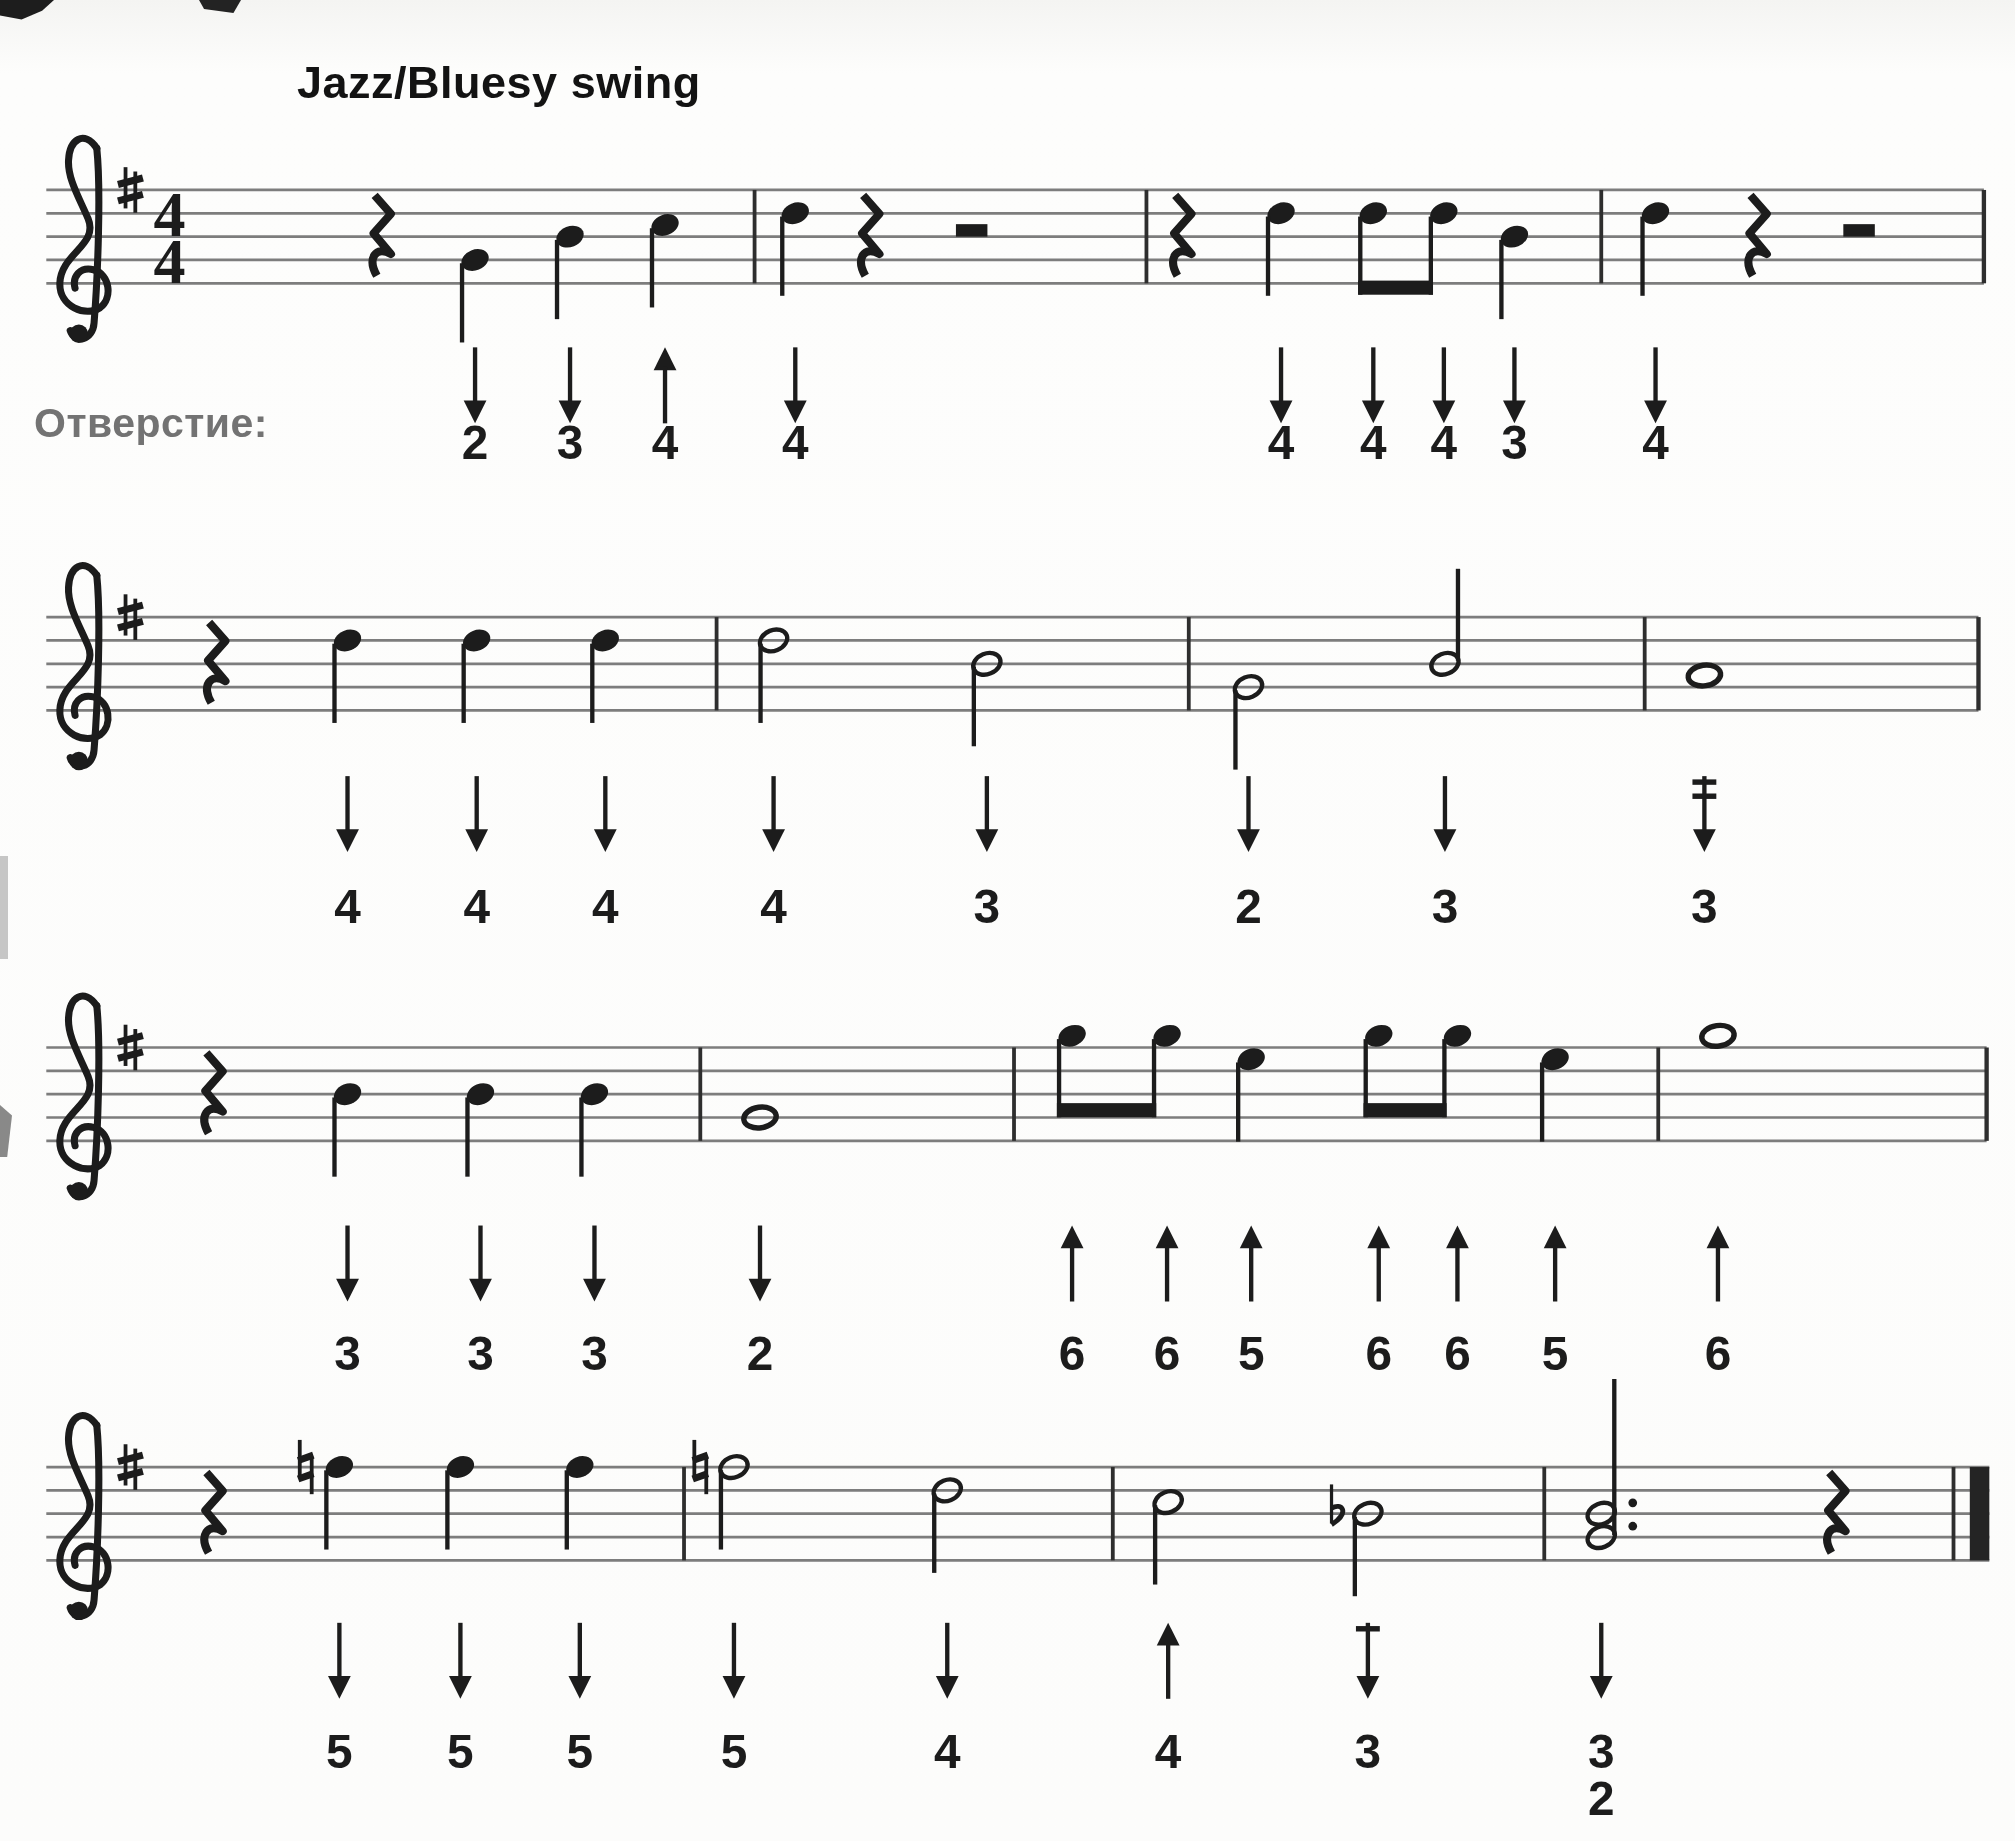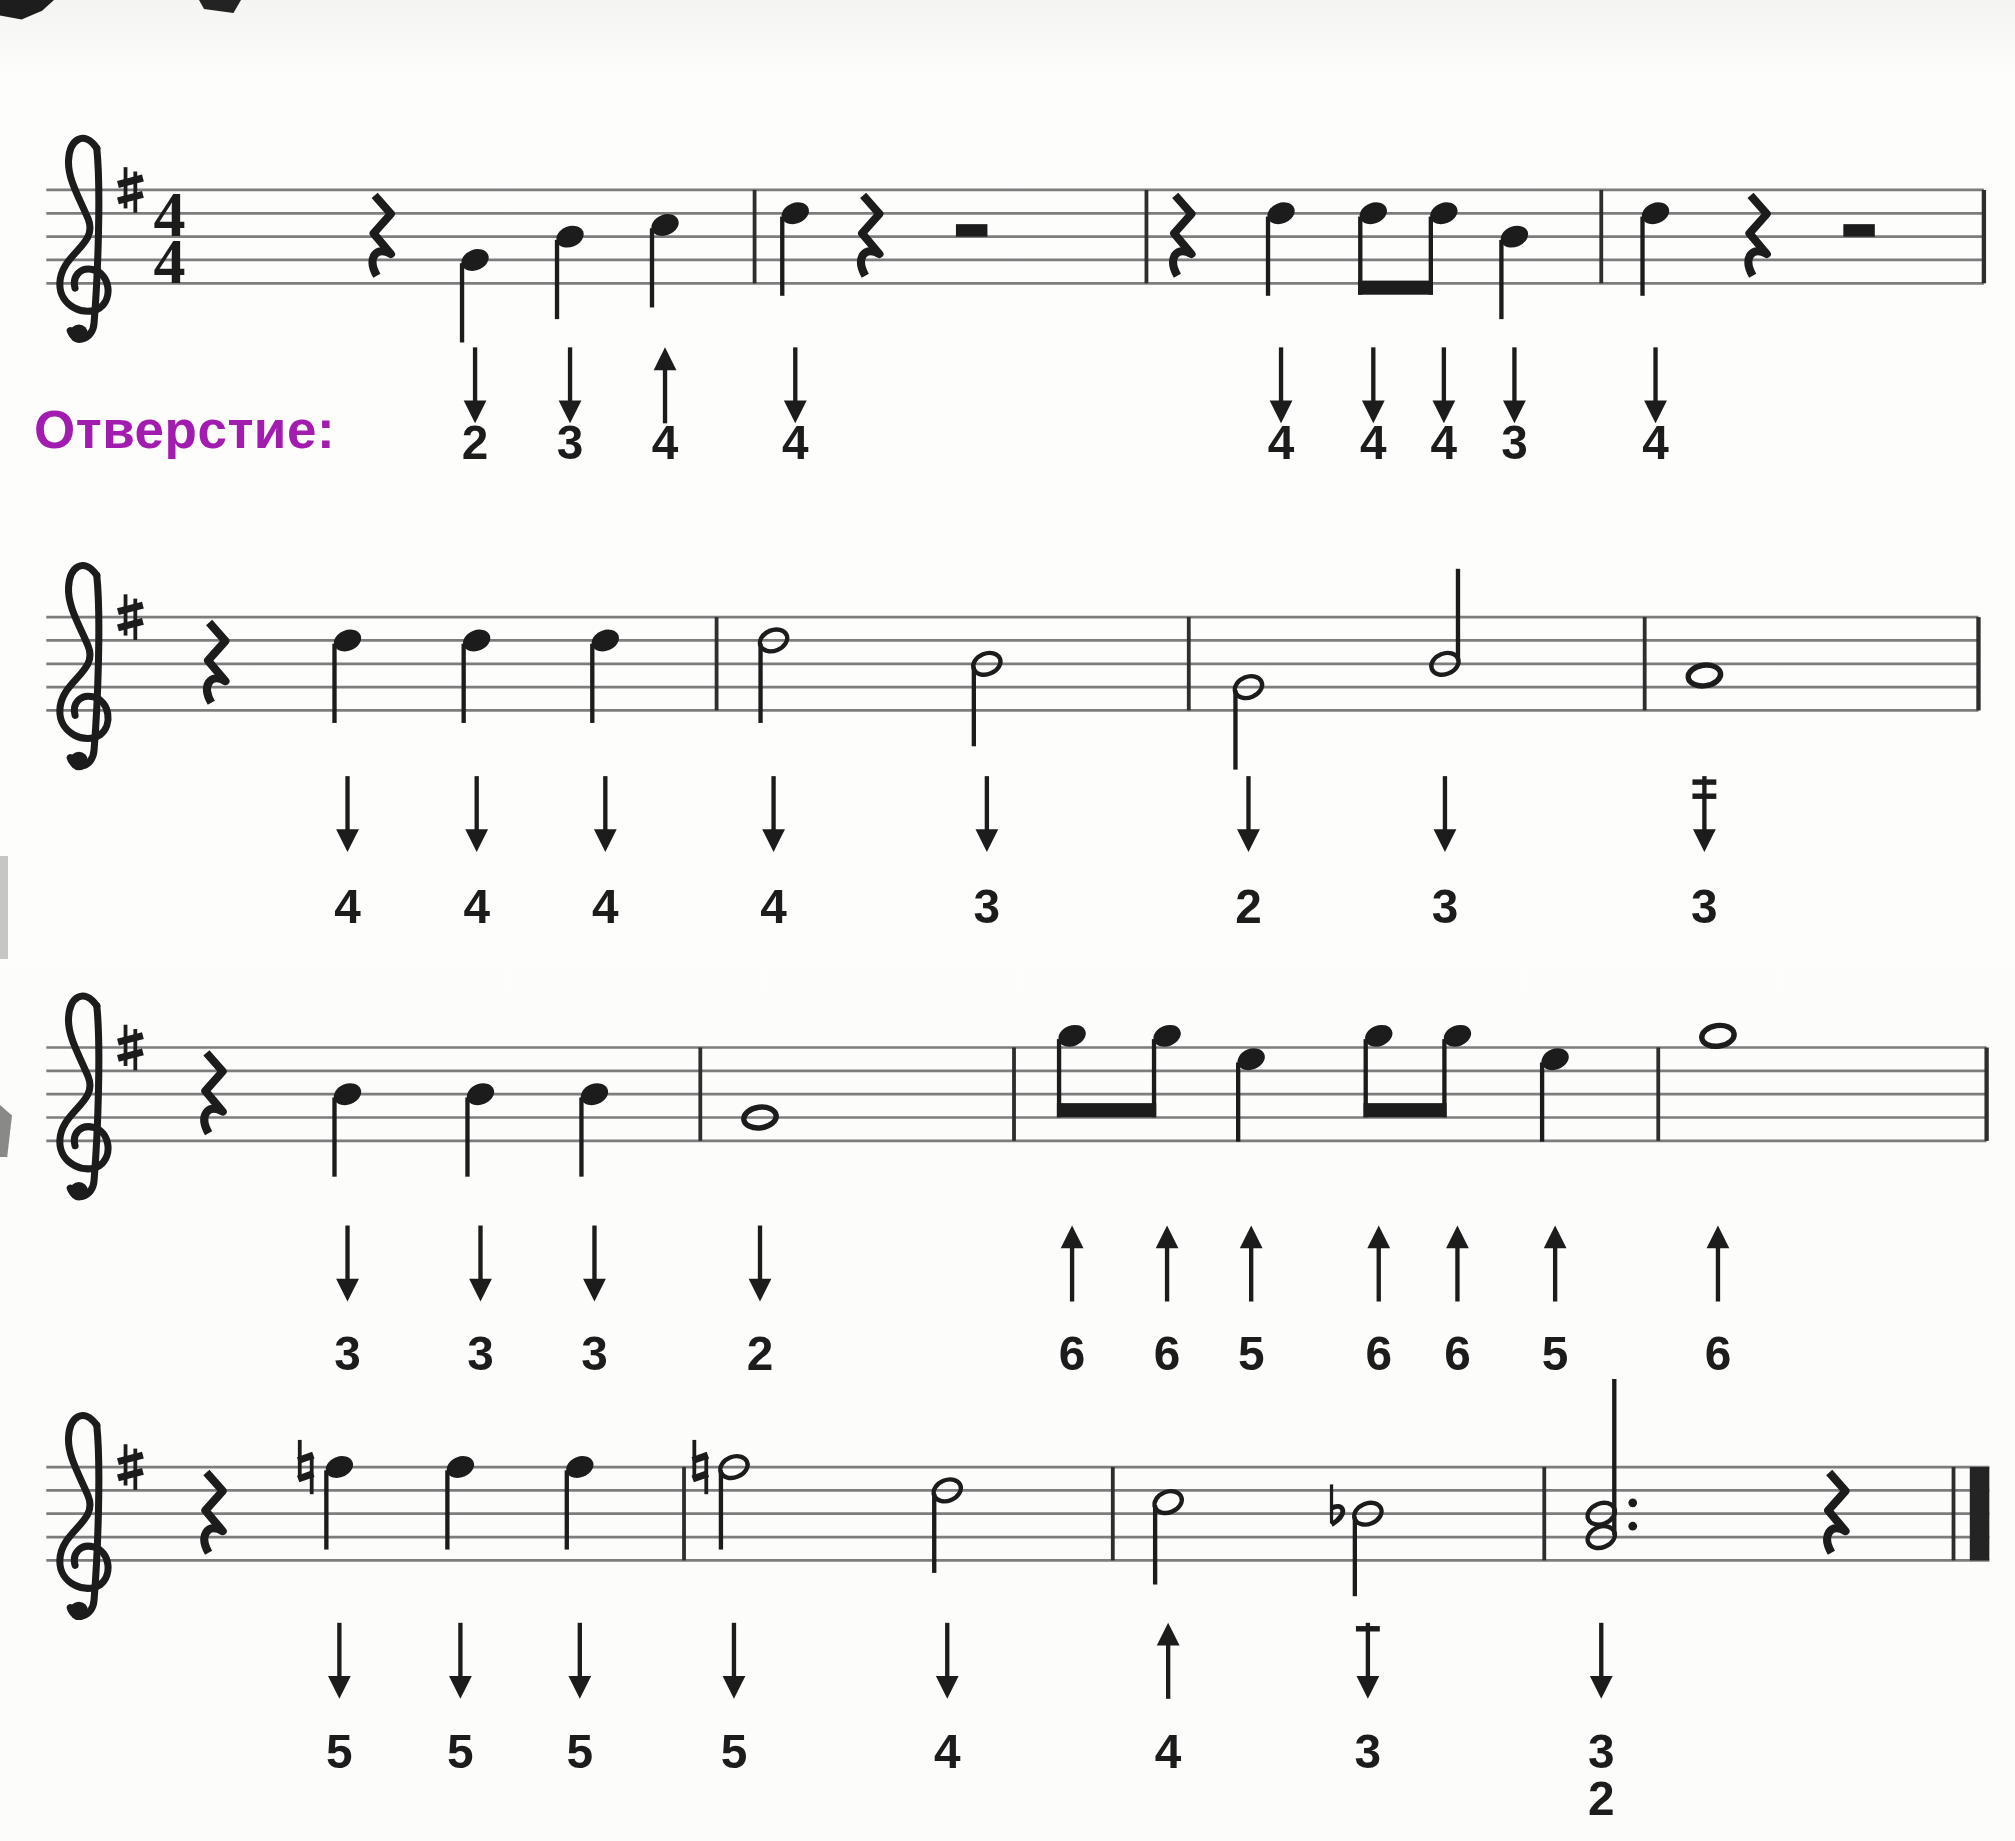--- a/index.html
+++ b/index.html
@@ -10,34 +10,35 @@
     overflow:hidden;
   }
   .page{position:relative;width:2015px;height:1841px;}
   .title{
     position:absolute;left:297px;top:60px;
     font-size:45px;font-weight:800;color:#131313;letter-spacing:0.5px;
     font-family:"Liberation Sans",sans-serif;line-height:1;
   }
   .hole-label{
     position:absolute;left:34px;top:403px;
-    font-size:53px;font-weight:600;color:#a21caf;
+    font-size:41px;font-weight:600;color:#737373;
     font-family:"Liberation Sans",sans-serif;line-height:1;letter-spacing:0.5px;text-align:right;
   }
   svg{position:absolute;left:0;top:0;}
   .artifact{position:absolute;}
   .a1{left:0;top:0;width:54px;height:19.5px;background:#1d1d1d;clip-path:polygon(0 0,100% 0,78% 55%,40% 100%,0 80%);}
   .a2{left:199px;top:0;width:42px;height:13px;background:#232323;clip-path:polygon(0 0,100% 0,82% 100%,12% 70%);}
   .a3{left:0;top:856px;width:7.6px;height:103px;background:#8f8f8f;opacity:.5;}
   .a4{left:0;top:1105px;width:12px;height:52px;background:#3c3c3c;opacity:.6;clip-path:polygon(0 0,100% 20%,60% 100%,0 100%);}
 </style>
 </head>
 <body>
 
 <div class="page">
+  <div class="title">Jazz/Bluesy swing</div>
   <div class="hole-label">Отверстие:</div>
   <svg id="score" width="2015" height="1841" viewBox="0 0 3712 3392">
       <g>
         <line x1="85" y1="350" x2="3655" y2="350" stroke="#7d7d7d" stroke-width="5" stroke-linecap="butt"></line>
         <line x1="85" y1="393" x2="3655" y2="393" stroke="#7d7d7d" stroke-width="5" stroke-linecap="butt"></line>
         <line x1="85" y1="436" x2="3655" y2="436" stroke="#7d7d7d" stroke-width="5" stroke-linecap="butt"></line>
         <line x1="85" y1="479" x2="3655" y2="479" stroke="#7d7d7d" stroke-width="5" stroke-linecap="butt"></line>
         <line x1="85" y1="522" x2="3655" y2="522" stroke="#7d7d7d" stroke-width="5" stroke-linecap="butt"></line>
         <line x1="1390" y1="350" x2="1390" y2="522" stroke="#2e2e2e" stroke-width="7" stroke-linecap="butt"></line>
         <line x1="2112" y1="350" x2="2112" y2="522" stroke="#2e2e2e" stroke-width="7" stroke-linecap="butt"></line>

